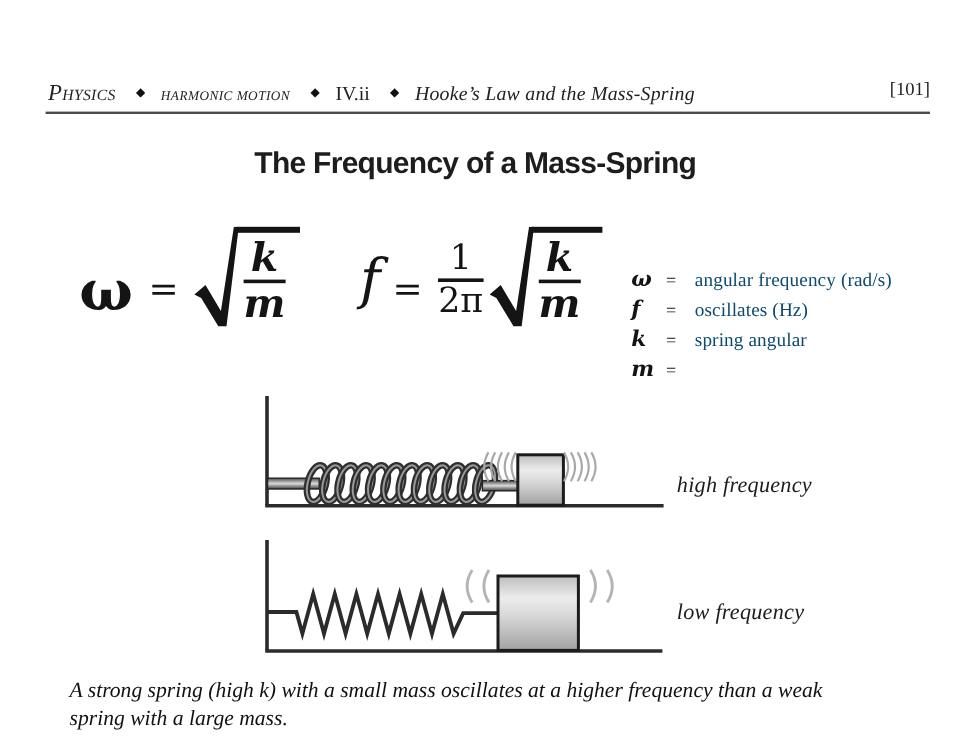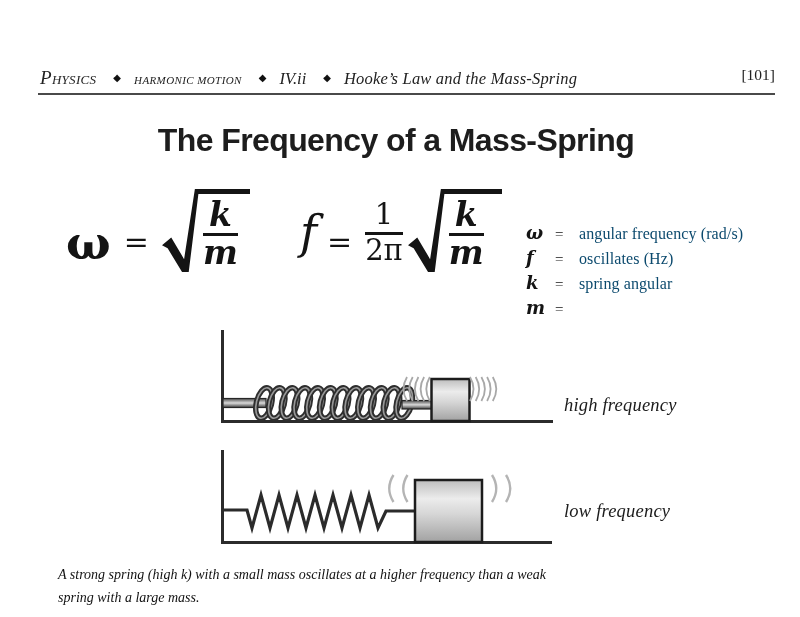--- a/index.html
+++ b/index.html
@@ -4,28 +4,28 @@
 <style>
   html,body{margin:0;padding:0;background:#fff;}
   .page{position:relative;width:800px;height:617px;background:#ffffff;overflow:hidden;
         font-family:"Liberation Serif",serif;color:#141414;margin-top:32px;}
 
   
   .hdr{position:absolute;left:40px;top:35px;display:flex;align-items:baseline;white-space:nowrap;}
   .hdr .subject{font-style:italic;font-variant:small-caps;font-size:19px;letter-spacing:.3px;color:#222;}
   .hdr .sep{font-size:10px;position:relative;top:-3px;margin:0 13px 0 17px;color:#111;}
   .hdr .section{font-style:italic;font-size:11px;letter-spacing:.4px;color:#222;}
-  .hdr .subsection{font-style:italic;font-size:16.5px;color:#222;}
+  .hdr .subsection{font-size:16.5px;color:#222;}
   .hdr .chapter{font-style:italic;font-size:16.5px;letter-spacing:.2px;color:#222;}
   .pageno{position:absolute;right:25px;top:34px;font-size:15.5px;color:#222;}
   .rule{position:absolute;left:38px;top:61px;width:737px;height:2px;background:#4a4a4a;}
 
   
   .title{position:absolute;left:0;top:90px;width:792px;text-align:center;
-         font-family:"Liberation Sans",sans-serif;font-weight:bold;font-size:32px;
+         font-family:"Liberation Sans",sans-serif;font-weight:bold;font-size:25px;
          letter-spacing:-0.6px;color:#1d1d1d;}
 
   
   .formula{position:absolute;display:flex;align-items:center;height:86px;}
   .f1{left:66px;top:155px;}
   .f2{left:300px;top:155px;}
   .math{font-family:"DejaVu Serif",serif;color:#141414;}
   .f1 .sym{font-size:47px;font-weight:bold;line-height:1;margin-top:24px;margin-right:13px;}
   .f2 .sym{font-size:46px;font-style:italic;line-height:1;margin-top:4px;margin-right:10px;}
   .feq{font-size:30px;line-height:1.1;margin-top:22px;margin-right:13px;}
@@ -47,21 +47,21 @@
   .ldef{font-size:16px;color:#0c4a6e;letter-spacing:.1px;}
 
   
   .diagram-svg{position:absolute;left:0;top:0;width:800px;height:617px;}
   .freq-label{position:absolute;left:564px;font-style:italic;font-size:18.5px;color:#1c1c1c;letter-spacing:.2px;}
   .label-high{top:363px;}
   .label-low{top:469px;}
 
   
   .caption{position:absolute;left:58px;top:532px;width:690px;font-style:italic;
-           font-size:14px;line-height:22.5px;color:#111;}
+           font-size:18px;line-height:22.5px;color:#111;}
   .caption span{display:block;}
 </style>
 </head>
 <body>
 
 <div class="page">
 
   <div class="hdr">
     <span class="subject">Physics</span>
     <span class="sep">◆</span>

